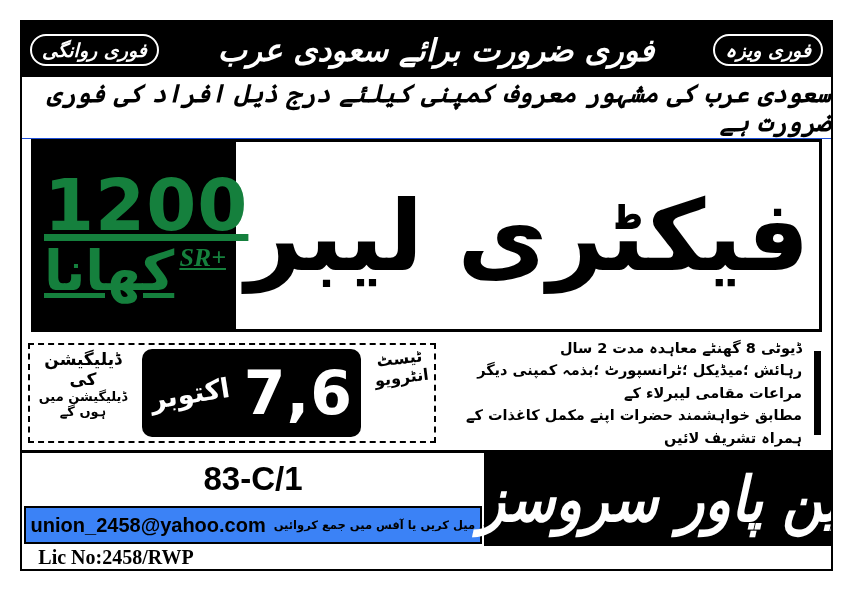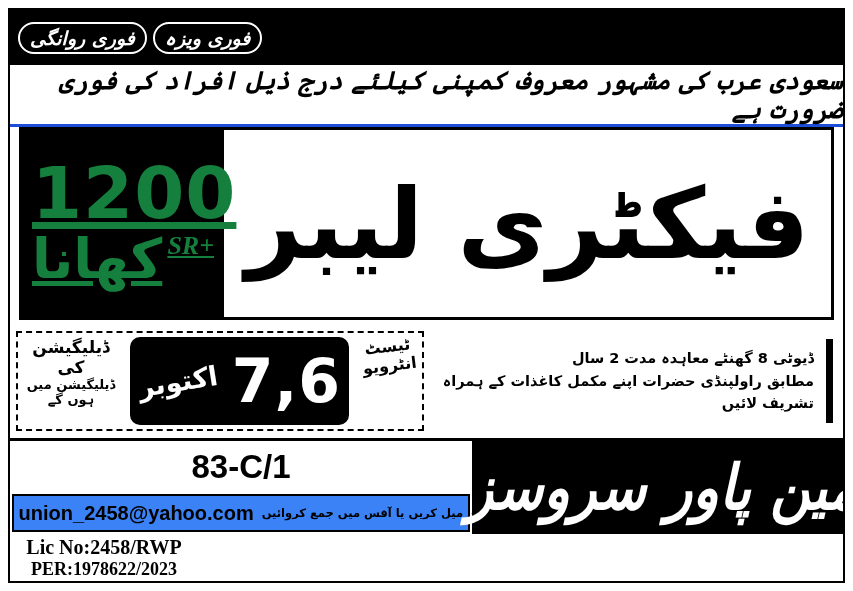--- a/index.html
+++ b/index.html
@@ -1,19 +1,19 @@
 <!DOCTYPE html>
 <html lang="ur"><head>
 <meta charset="utf-8">
 <style>
   * { margin:0; padding:0; box-sizing:border-box; }
   body { background:#555; font-family:"DejaVu Sans", sans-serif; }
   .page {
     width:853px; height:591px; background:#fff; margin:0 auto;
-    padding:8px; position:relative;
+    padding:20px; position:relative;
   }
   .frame {
     width:100%; height:100%; border:2px solid #000;
     display:flex; flex-direction:column; background:#fff; overflow:hidden;
   }
 
   
   .banner {
     height:55px; background:#000; color:#fff;
     display:flex; align-items:center; gap:6px; padding:0 8px;
@@ -25,21 +25,21 @@
   }
   .banner-title {
     flex:1; text-align:center; font-size:31px; font-weight:bold;
     font-style:italic; letter-spacing:3px; white-space:nowrap; direction:rtl;
   }
 
   
   .intro {
     height:62px; display:flex; align-items:center; justify-content:center;
     font-size:25px; font-weight:bold; font-style:italic; direction:rtl;
-    flex-shrink:0; border-bottom:3px solid #1d4ed8;
+    flex-shrink:0; border-bottom:1px solid #1d4ed8;
   }
 
   
   .job-wrap { padding:0 9px 4px 9px; flex-shrink:0; }
   .job-box {
     border:3px solid #000; height:193px; display:flex; background:#fff;
   }
   .salary-box {
     width:202px; background:#000; color:#15803d; margin:0; flex-shrink:0;
     display:flex; flex-direction:column; justify-content:center; padding:4px 10px;text-decoration:underline;
@@ -151,20 +151,21 @@
   .lic-l2 { font-size:18px; }
 </style>
 </head>
 <body>
 
 <div class="page">
   <div class="frame">
 
     <div class="banner">
       <span class="badge">فوری روانگی</span>
+      <span class="banner-title">فوری ضرورت برائے سعودی عرب</span>
       <span class="badge">فوری ویزہ</span>
     </div>
 
     <div class="intro">سعودی عرب کی مشہور معروف کمپنی کیلئے درج ذیل افراد کی فوری ضرورت ہے</div>
 
     <div class="job-wrap">
       <div class="job-box">
         <div class="salary-box">
           <div class="salary-amount">1200</div>
           <div class="salary-sub">
@@ -187,21 +188,22 @@
           <span class="date-digits">7,6</span>
         </div>
         <div class="test-block">
           <div class="test-l1">ٹیسٹ</div>
           <div class="test-l2">انٹرویو</div>
         </div>
       </div>
 
       <div class="conditions">
         <div>ڈیوٹی 8 گھنٹے معاہدہ مدت 2 سال</div>
-        <div>مطابق راولپنڈی حضرات اپنے مکمل کاغذات کے ہمراہ تشریف لائیں</div>
+        <div>رہائش ؛میڈیکل ؛ٹرانسپورٹ ؛بذمہ کمپنی دیگر مراعات مقامی لیبرلاء کے</div>
+        <div>مطابق خواہشمند حضرات اپنے مکمل کاغذات کے ہمراہ تشریف لائیں</div>
       </div>
 
       <div class="divider-bar"></div>
 
     </div>
 
     <div class="contact">
       <div class="contact-left">
         <div class="address">
           <span class="addr-num">83-C/1</span>

